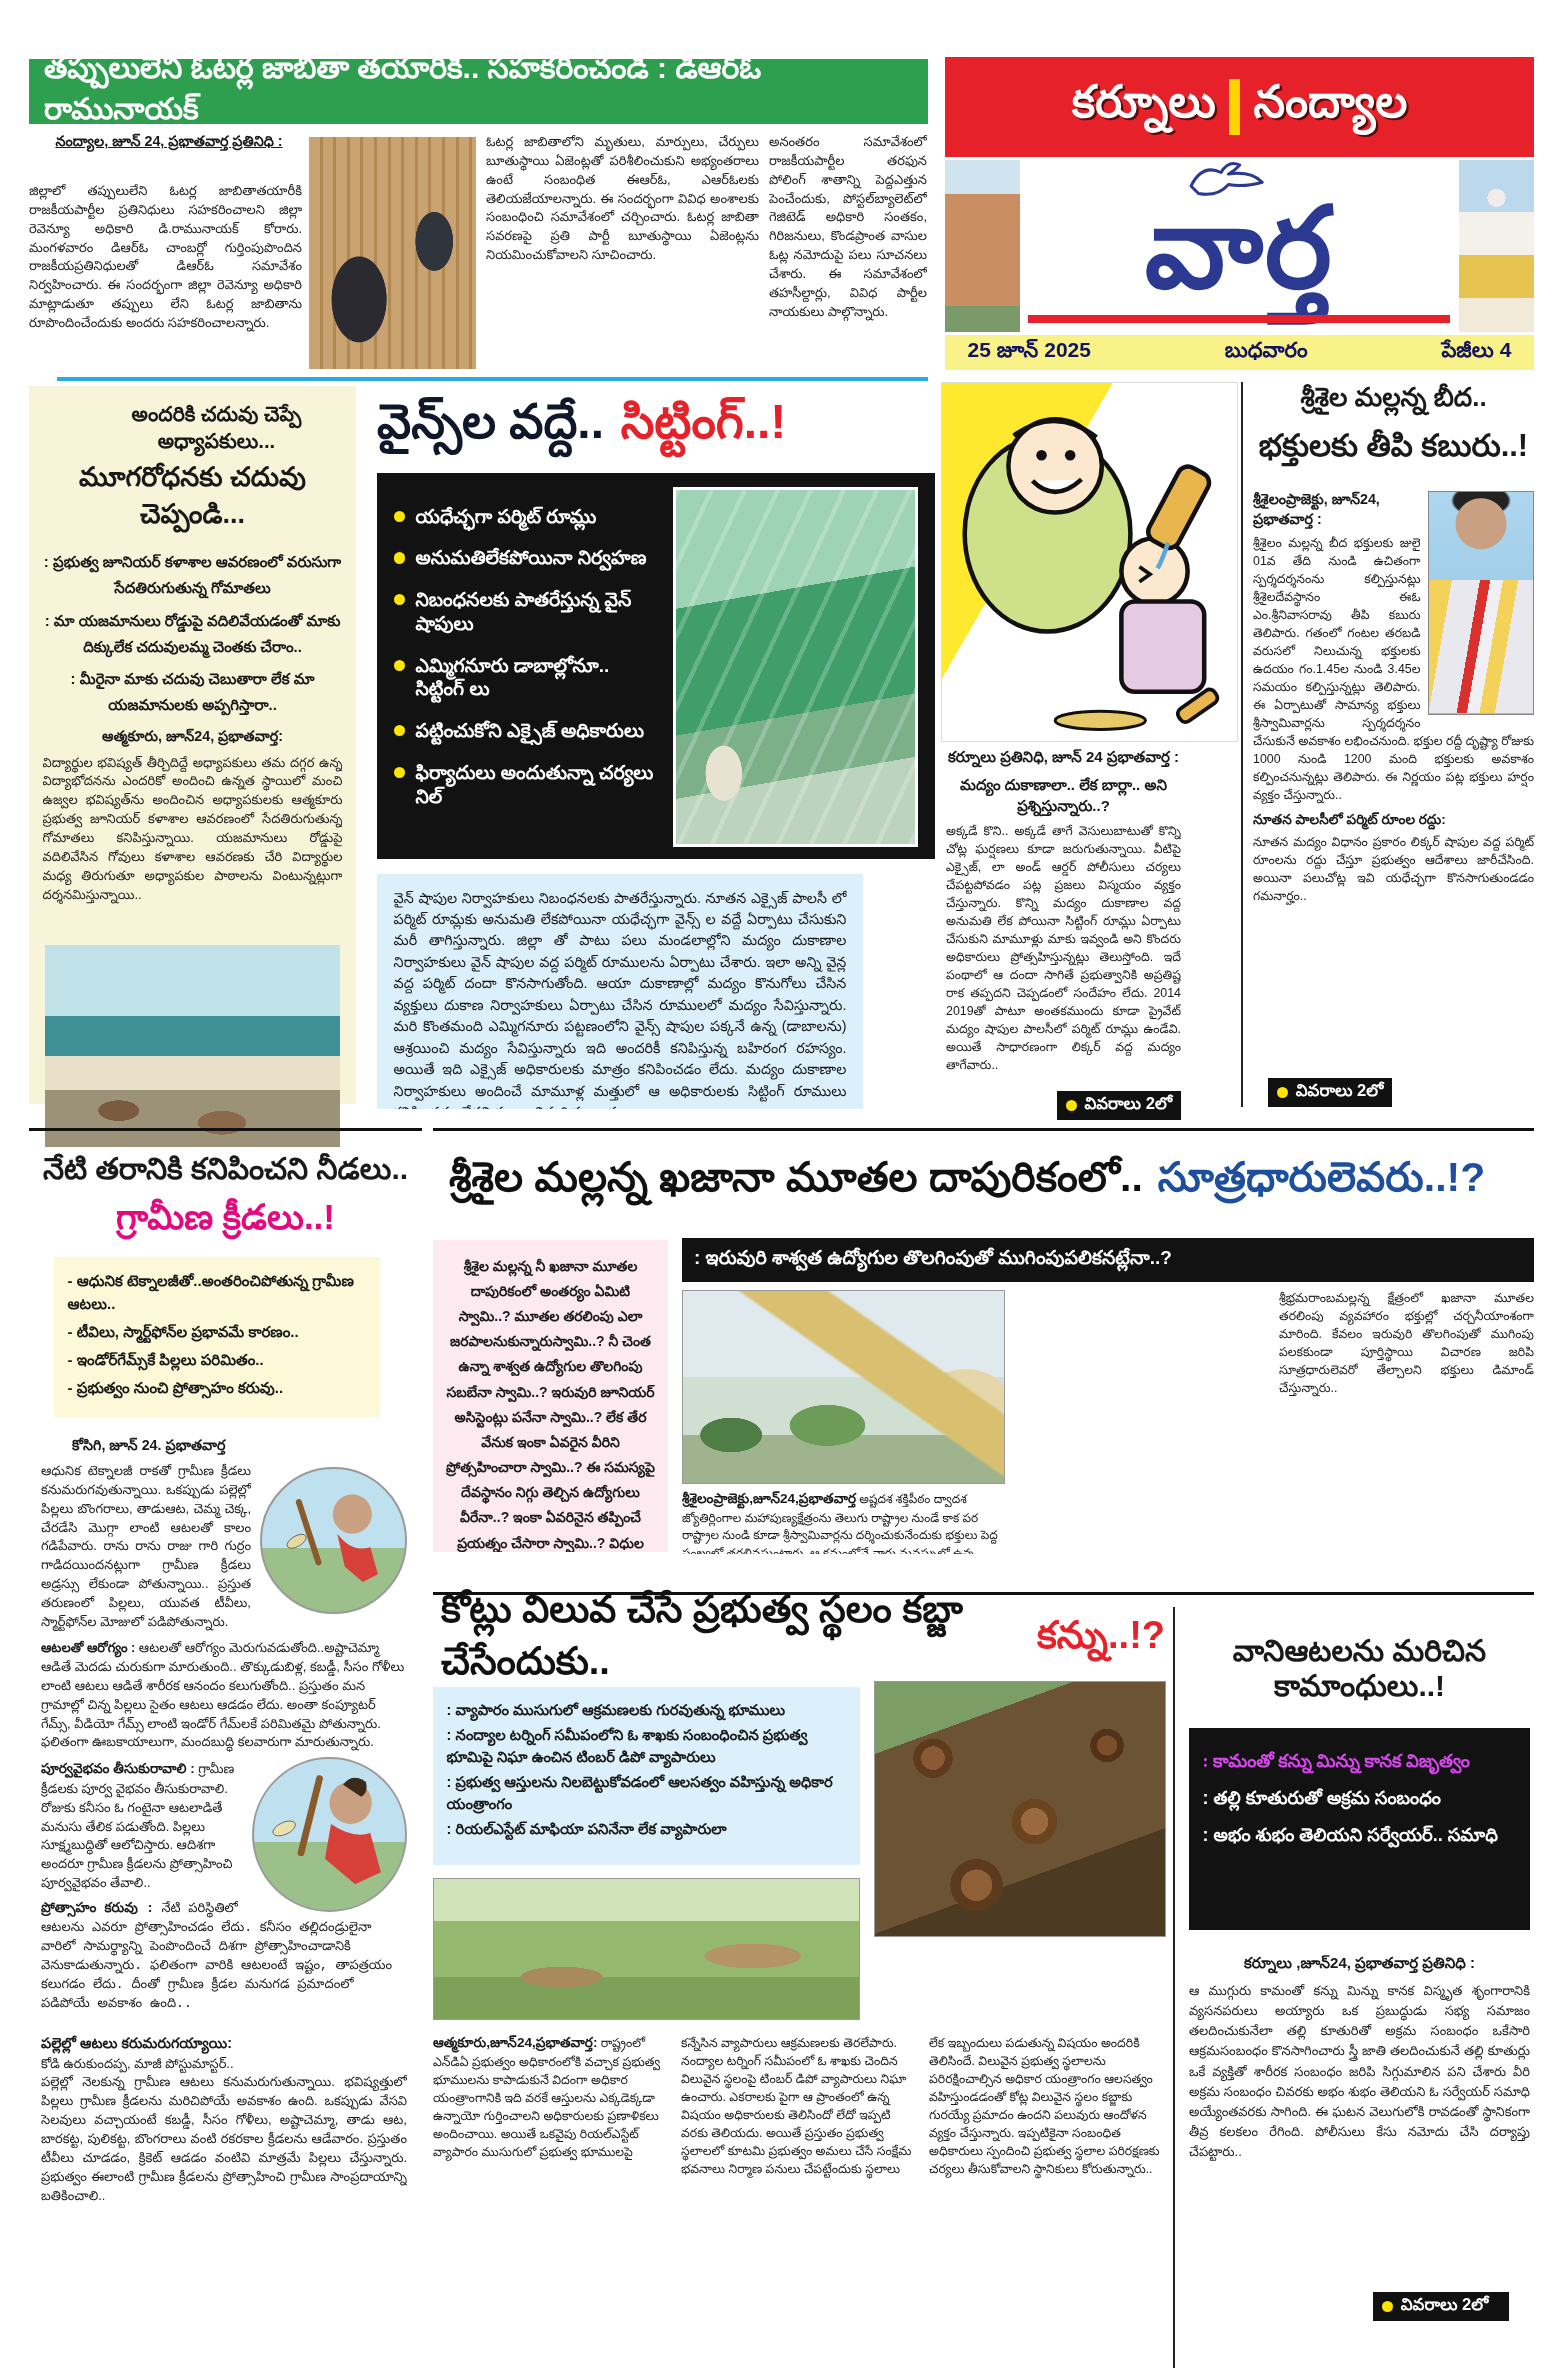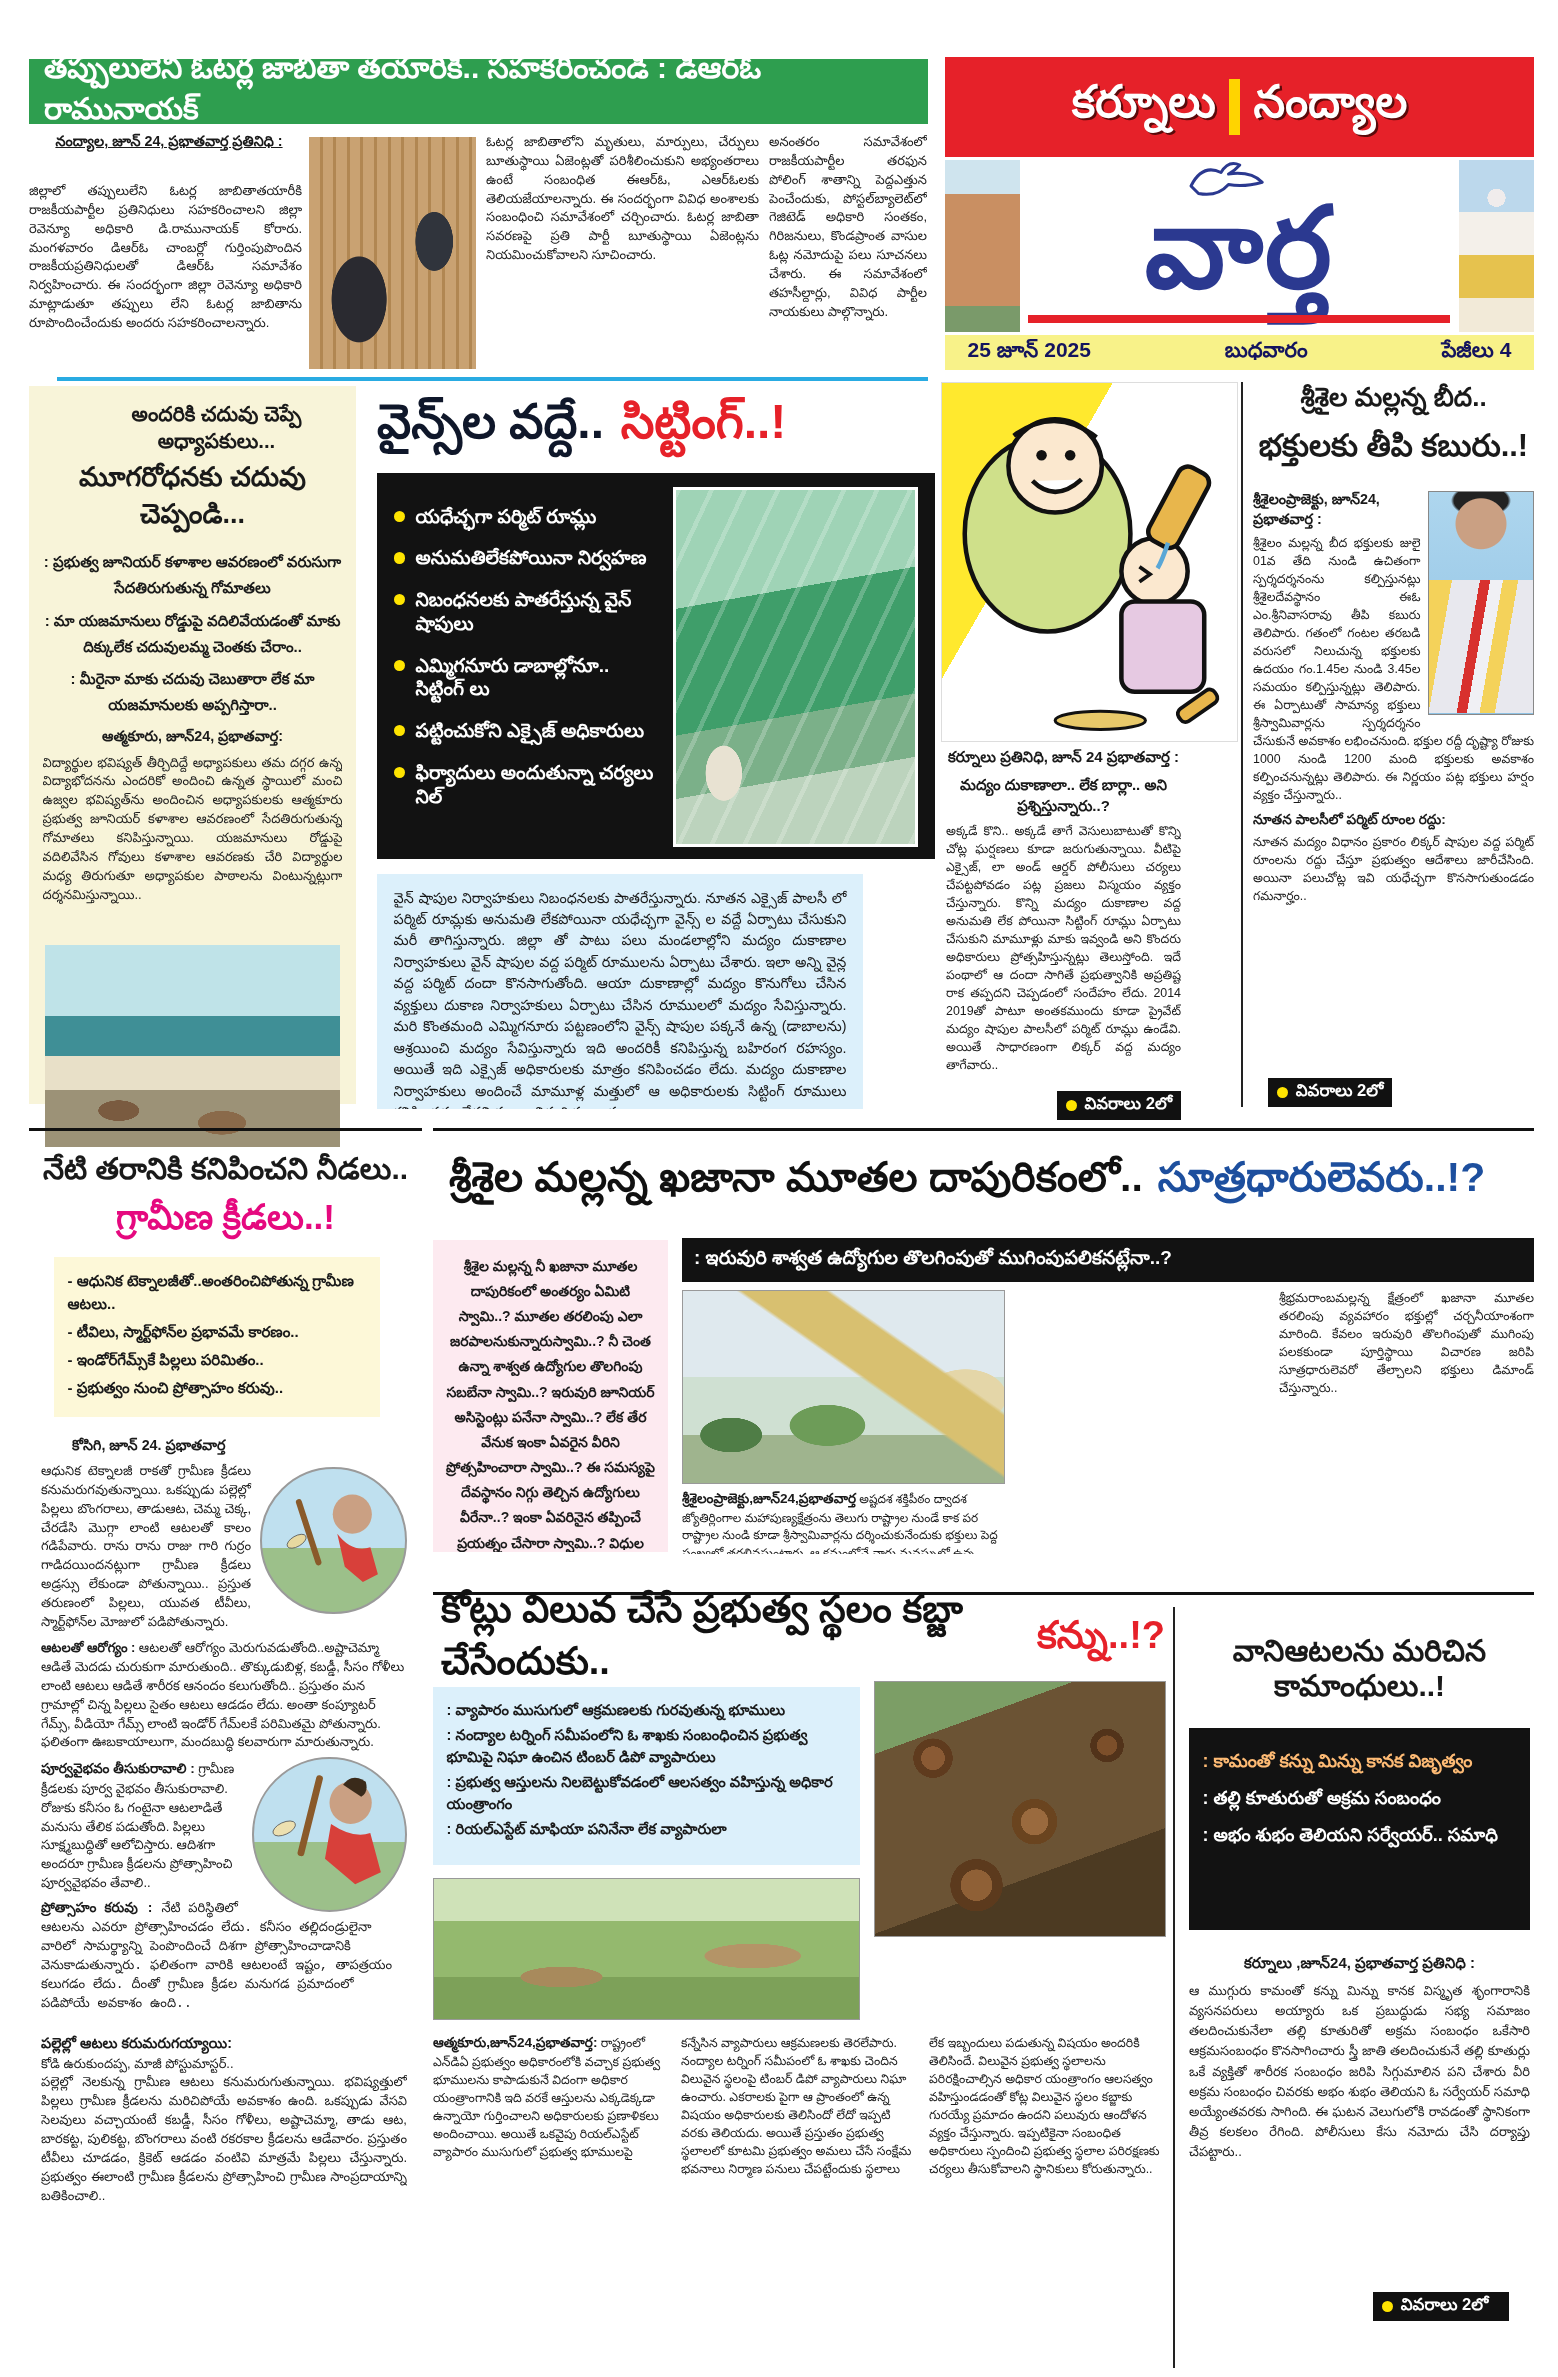--- a/index.html
+++ b/index.html
@@ -274,21 +274,21 @@
   <div class="abs photo ph-timber" style="left:874px;top:1681px;width:292px;height:256px;border:0.8px solid #999;"></div>
   <div class="abs photo ph-field" style="left:433px;top:1878px;width:427px;height:142px;border:0.8px solid #999;"></div>
   <div class="abs" style="left:433px;top:2035px;width:729px;height:341px;column-count:3;column-gap:15px;overflow:hidden;">
     <span class="dateline" style="font-size:13.6px;">ఆత్మకూరు,జూన్24,ప్రభాతవార్త:</span>
     <span class="body-text just" style="font-size:12.4px;">రాష్ట్రంలో ఎన్‌డిఏ ప్రభుత్వం అధికారంలోకి వచ్చాక ప్రభుత్వ భూములను కాపాడుకునే విదంగా అధికార యంత్రాంగానికి ఇది వరకే ఆస్తులను ఎక్కడెక్కడా ఉన్నాయో గుర్తించాలని అధికారులకు ప్రణాళికలు అందించాయి. అయితే ఒకవైపు రియల్ఎస్టేట్ వ్యాపారం ముసుగులో ప్రభుత్వ భూములపై కన్నేసిన వ్యాపారులు ఆక్రమణలకు తెరలేపారు. నంద్యాల టర్నింగ్ సమీపంలో ఓ శాఖకు చెందిన విలువైన స్థలంపై టింబర్ డిపో వ్యాపారులు నిఘా ఉంచారు. ఎకరాలకు పైగా ఆ ప్రాంతంలో ఉన్న విషయం అధికారులకు తెలిసిందో లేదో ఇప్పటి వరకు తెలియదు. అయితే ప్రస్తుతం ప్రభుత్వ స్థలాలలో కూటమి ప్రభుత్వం అమలు చేసే సంక్షేమ భవనాలు నిర్మాణ పనులు చేపట్టేందుకు స్థలాలు లేక ఇబ్బందులు పడుతున్న విషయం అందరికి తెలిసిందే. విలువైన ప్రభుత్వ స్థలాలను పరిరక్షించాల్సిన అధికార యంత్రాంగం ఆలసత్వం వహిస్తుండడంతో కోట్ల విలువైన స్థలం కబ్జాకు గురయ్యే ప్రమాదం ఉందని పలువురు ఆందోళన వ్యక్తం చేస్తున్నారు. ఇప్పటికైనా సంబంధిత అధికారులు స్పందించి ప్రభుత్వ స్థలాల పరిరక్షణకు చర్యలు తీసుకోవాలని స్థానికులు కోరుతున్నారు..</span>
   </div>
   <div class="abs rule-v" style="left:1173px;top:1607px;width:2.3px;height:761px;"></div>
 
   <div class="abs b ctr" style="left:1185px;top:1634px;width:349px;font-size:30px;line-height:1.15;">వానిఆటలను మరిచిన కామాంధులు..!</div>
   <div class="abs black-box" style="left:1189px;top:1728px;width:341px;height:202px;padding:15px 13.6px;">
-    <div class="b" style="font-size:18px;line-height:2.05;color:#fdba74;">: కామంతో కన్ను మిన్ను కానక విజృత్వం</div>
+    <div class="b" style="font-size:18px;line-height:2.05;color:#d946ef;font-family:Liberation Serif, serif;">: కామంతో కన్ను మిన్ను కానక విజృత్వం</div>
     <div class="b" style="font-size:18px;line-height:2.05;color:#fff;">: తల్లి కూతురుతో అక్రమ సంబంధం</div>
     <div class="b" style="font-size:18px;line-height:2.05;color:#fff;">: అభం శుభం తెలియని సర్వేయర్.. సమాధి</div>
   </div>
   <div class="abs dateline ctr" style="left:1185px;top:1954px;width:349px;font-size:15px;">కర్నూలు ,జూన్24, ప్రభాతవార్త ప్రతినిధి :</div>
   <div class="abs body-text just" style="left:1189px;top:1981px;width:341px;height:299px;overflow:hidden;font-size:13px;line-height:1.55;">ఆ ముగ్గురు కామంతో కన్ను మిన్ను కానక విస్మృత శృంగారానికి వ్యసనపరులు అయ్యారు ఒక ప్రబుద్ధుడు సభ్య సమాజం తలదించుకునేలా తల్లి కూతురితో అక్రమ సంబంధం ఒకేసారి ఆక్రమసంబంధం కొనసాగించారు స్త్రీ జాతి తలదించుకునే తల్లి కూతుర్లు ఒకే వ్యక్తితో శారీరక సంబంధం జరిపి సిగ్గుమాలిన పని చేశారు వీరి అక్రమ సంబంధం చివరకు అభం శుభం తెలియని ఓ సర్వేయర్ సమాధి అయ్యేంతవరకు సాగింది. ఈ ఘటన వెలుగులోకి రావడంతో స్థానికంగా తీవ్ర కలకలం రేగింది. పోలీసులు కేసు నమోదు చేసి దర్యాప్తు చేపట్టారు..</div>
   <div class="abs badge" style="left:1373px;top:2292px;width:136px;height:29px;">
     <span class="dot"></span>
     <span>వివరాలు 2లో</span>
   </div>
 

